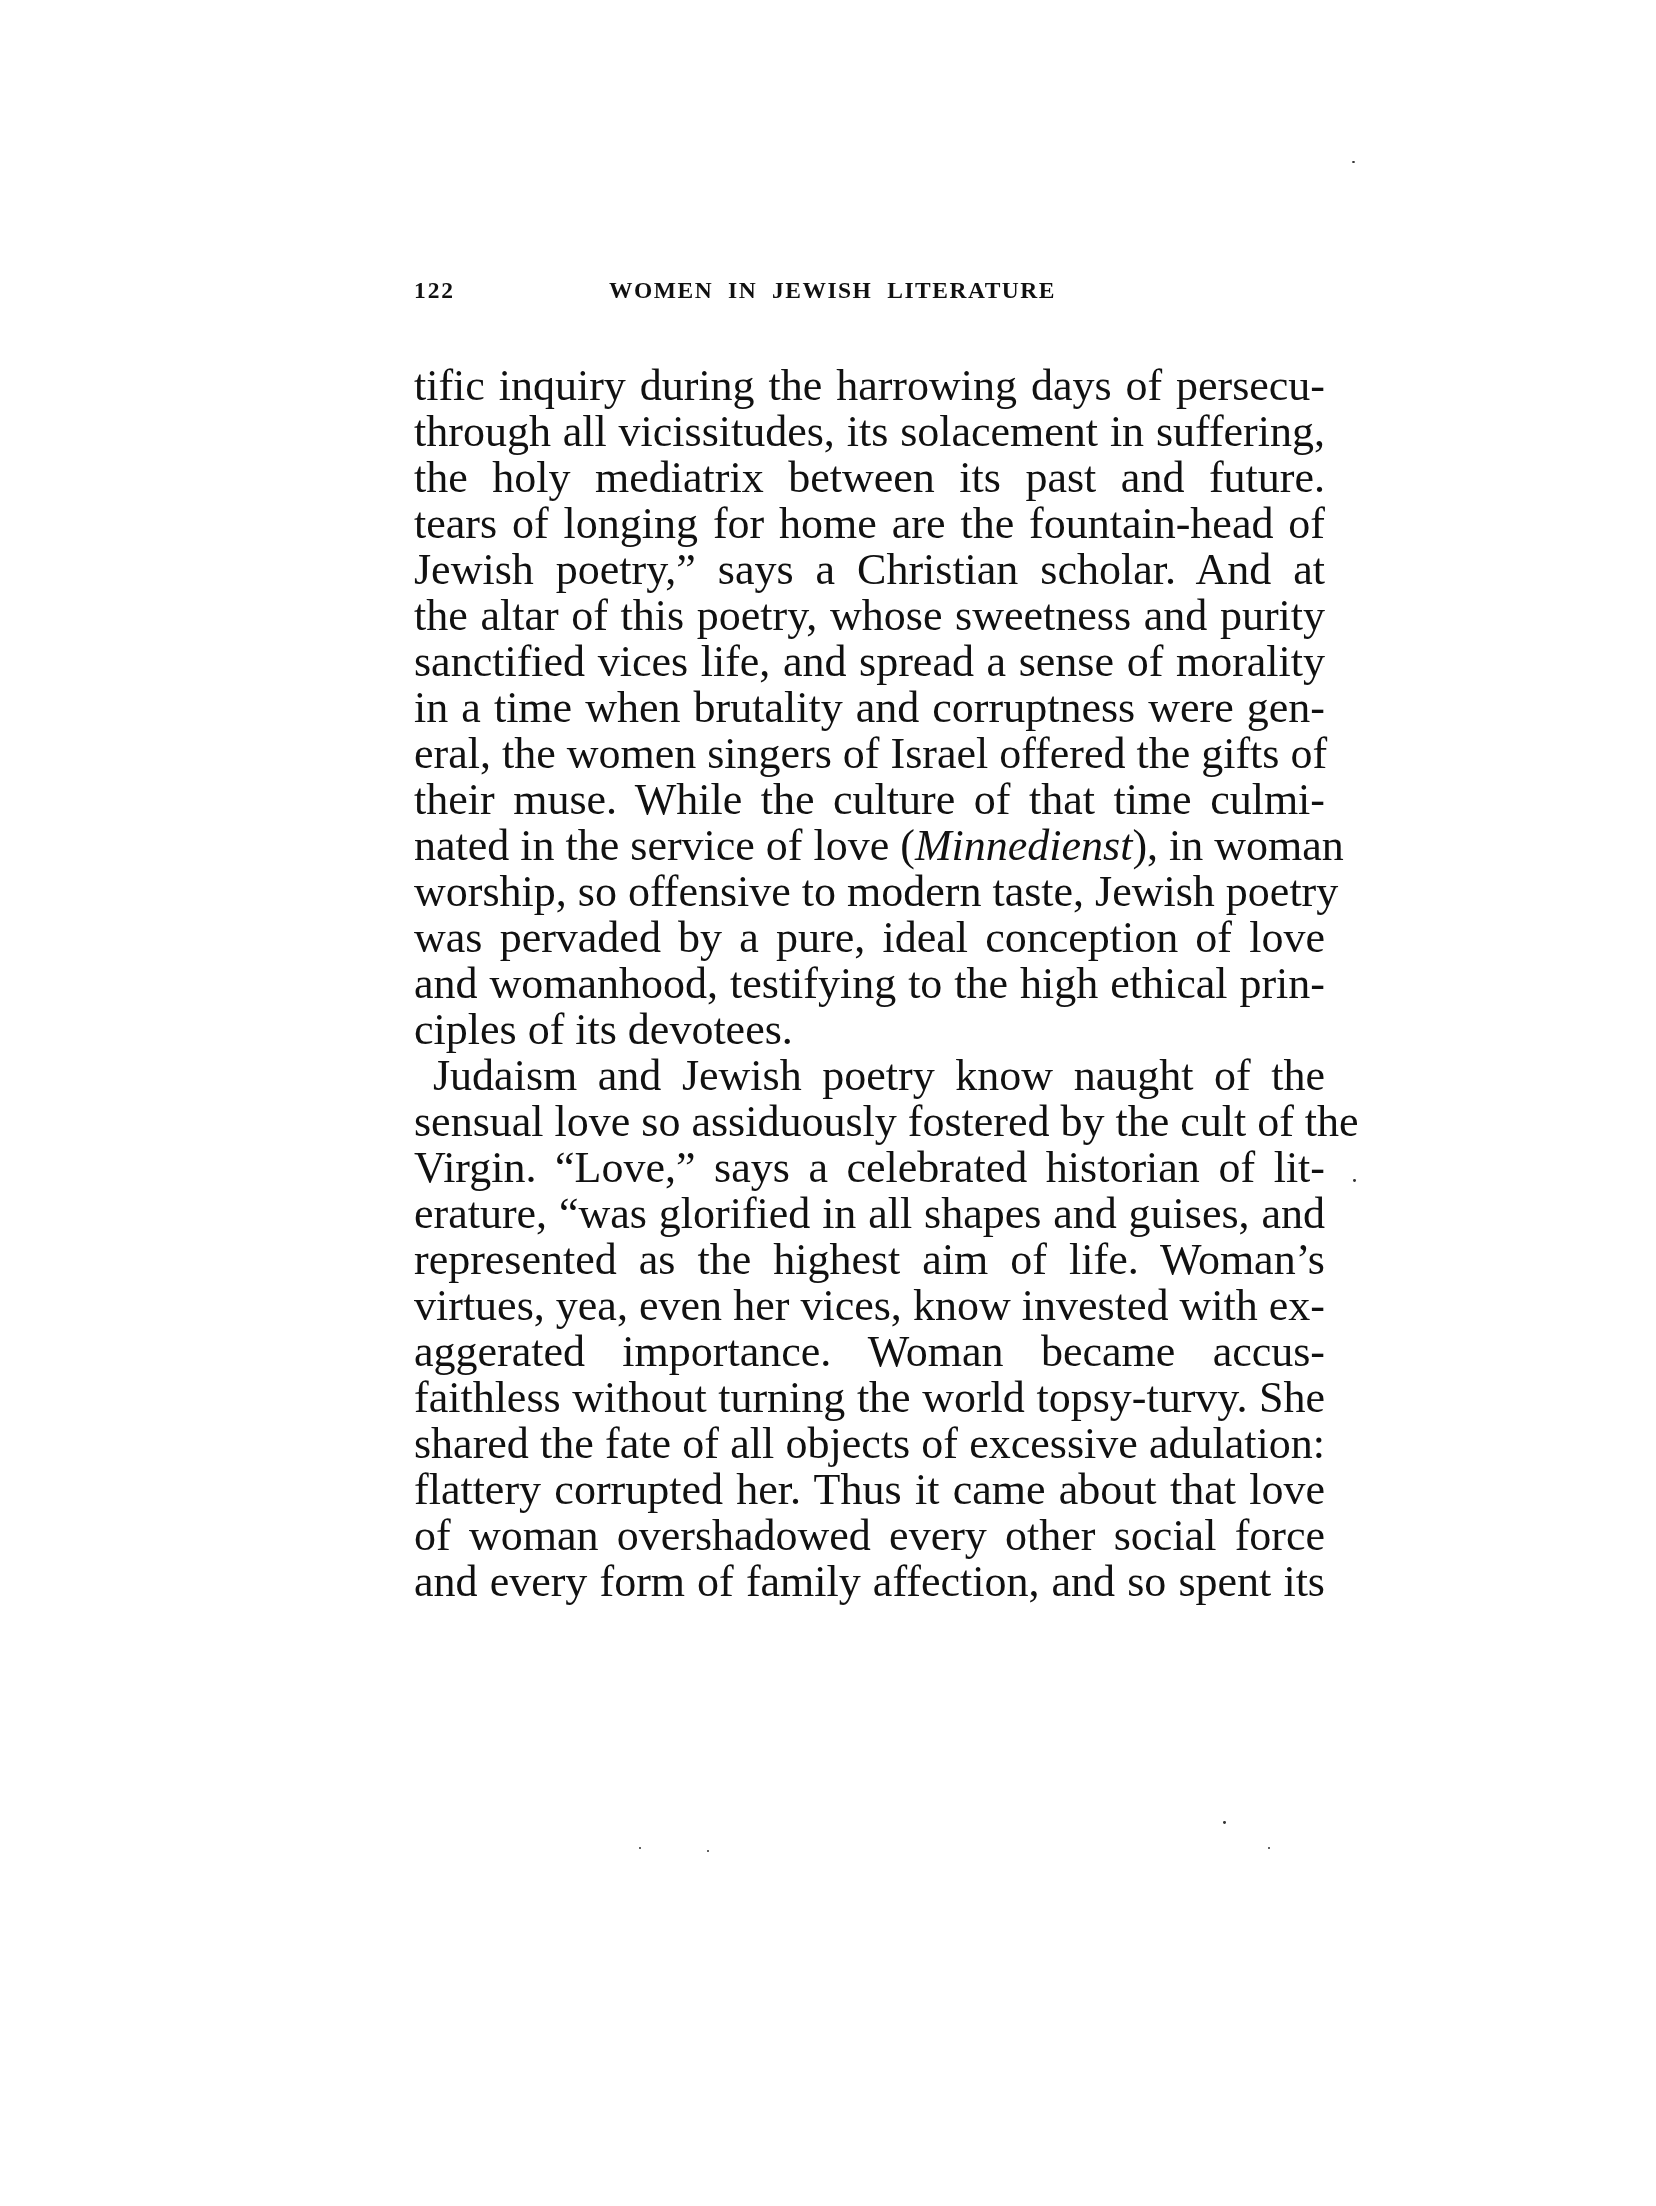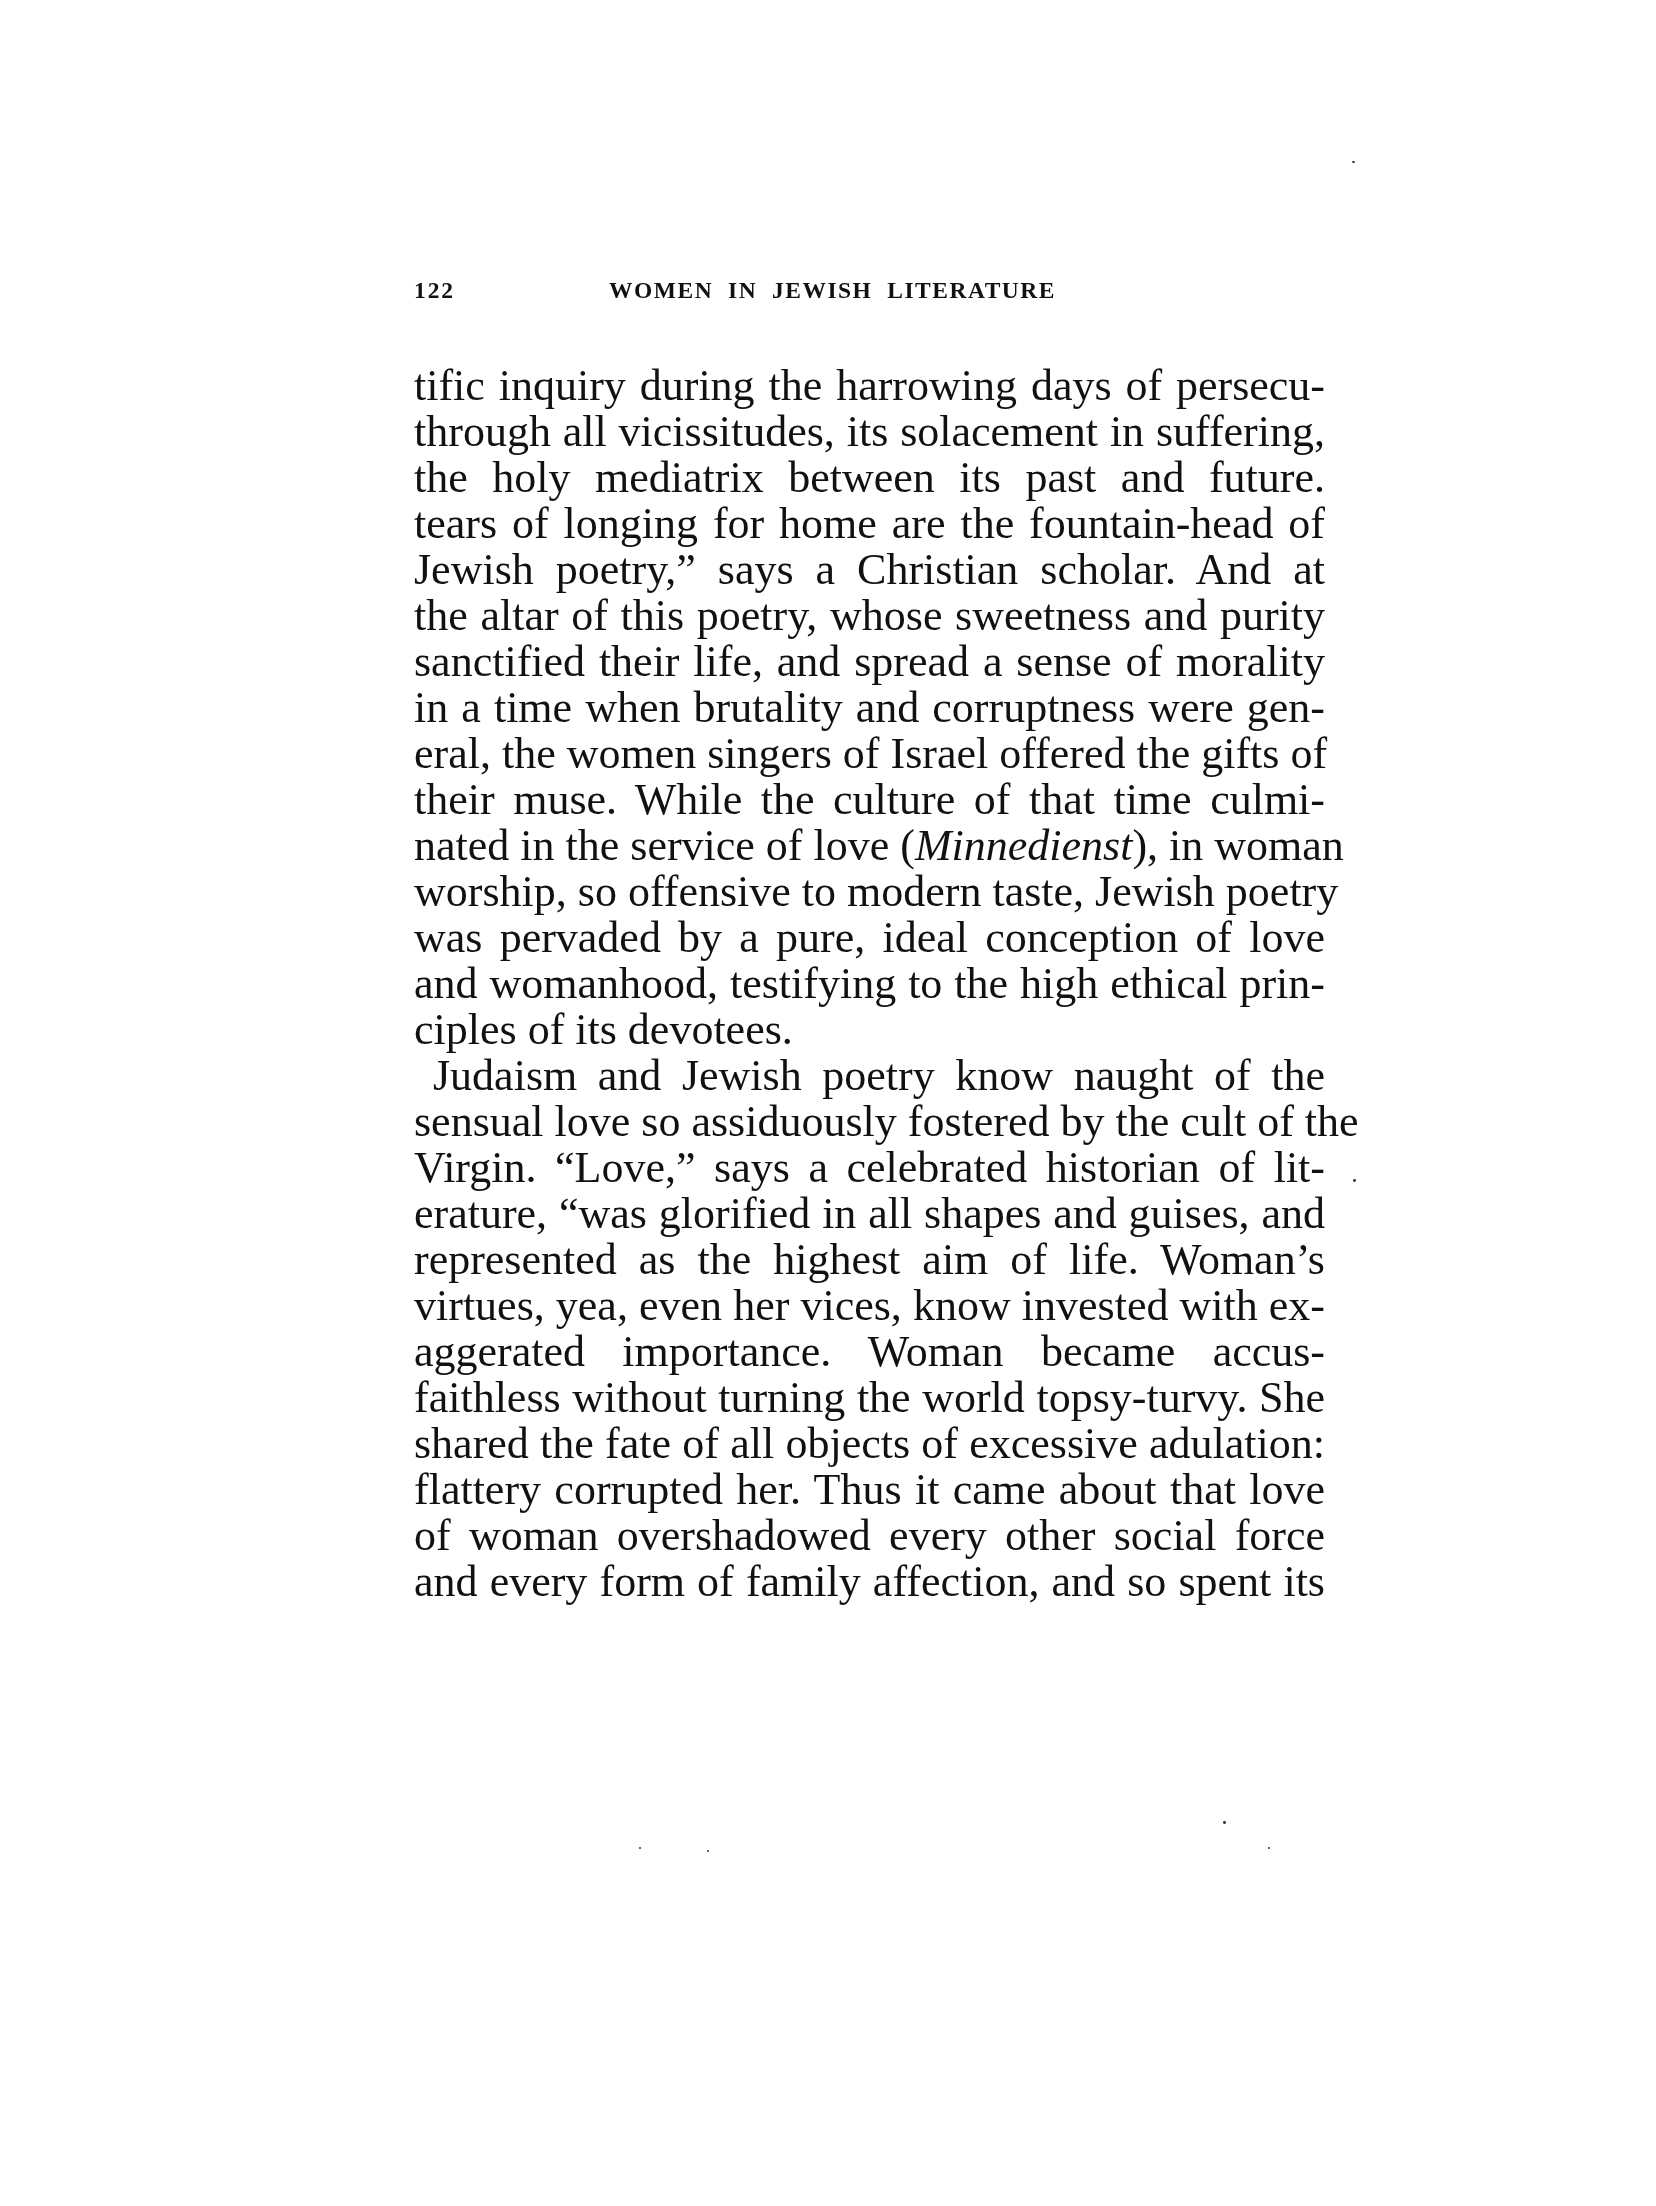--- a/index.html
+++ b/index.html
@@ -88,21 +88,21 @@
     <span class="title">WOMEN IN JEWISH LITERATURE</span>
   </div>
 
   <div class="body-text">
     <span class="line">tific inquiry during the harrowing days of persecu-</span>
     <span class="line">through all vicissitudes, its solacement in suffering,</span>
     <span class="line">the holy mediatrix between its past and future.</span>
     <span class="line">tears of longing for home are the fountain-head of</span>
     <span class="line">Jewish poetry,” says a Christian scholar.  And at</span>
     <span class="line">the altar of this poetry, whose sweetness and purity</span>
-    <span class="line">sanctified their life, and spread a sense of morality</span>
+    <span class="line">sanctified vices life, and spread a sense of morality</span>
     <span class="line">in a time when brutality and corruptness were gen-</span>
     <span class="line">eral, the women singers of Israel offered the gifts of</span>
     <span class="line">their muse.  While the culture of that time culmi-</span>
     <span class="line"><span>nated in the service of love (</span><em>Minnedienst</em><span>), in woman</span></span>
     <span class="line">worship, so offensive to modern taste, Jewish poetry</span>
     <span class="line">was pervaded by a pure, ideal conception of love</span>
     <span class="line">and womanhood, testifying to the high ethical prin-</span>
     <span class="line last">ciples of its devotees.</span>
     <span class="line indent">Judaism and Jewish poetry know naught of the</span>
     <span class="line">sensual love so assiduously fostered by the cult of the</span>

